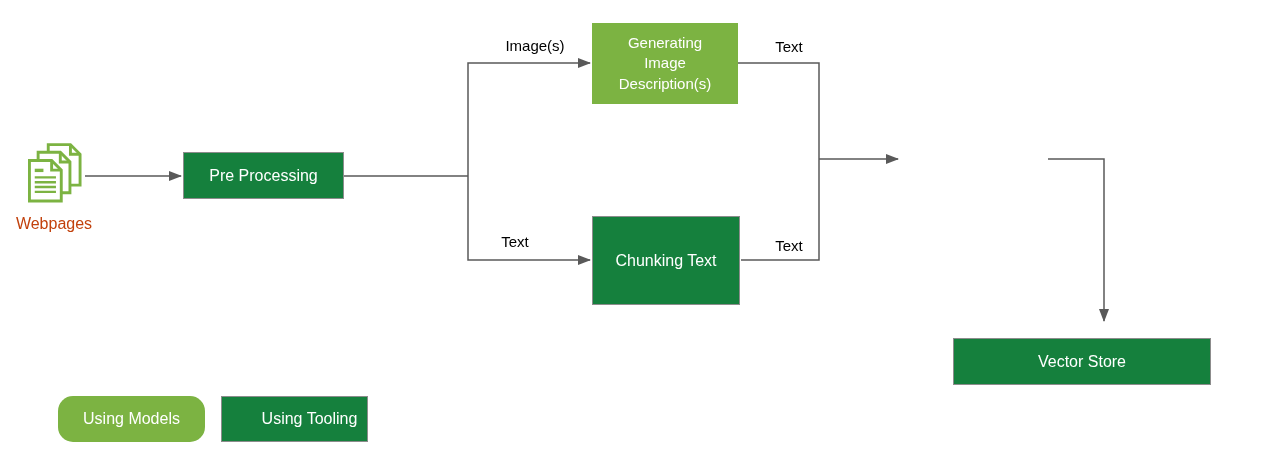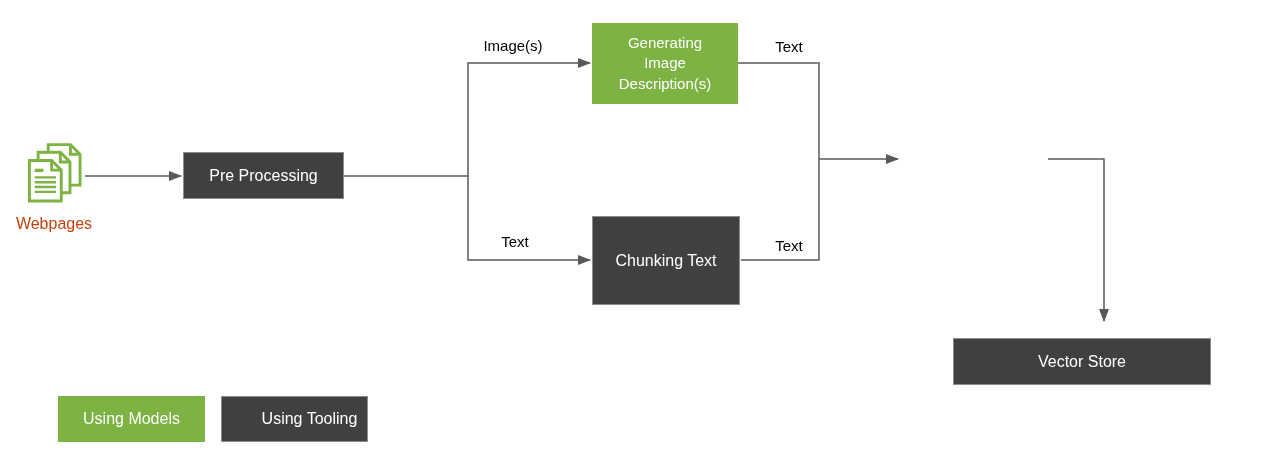--- a/index.html
+++ b/index.html
@@ -27,21 +27,21 @@
     display: flex;
     flex-direction: column;
     align-items: center;
     justify-content: center;
     text-align: center;
     color: #ffffff;
     font-size: 16px;
     line-height: 1.35;
   }
   .node.tooling {
-    background: #404040;
+    background: #15803d;
     border: 1px solid #8c8c8c;
   }
   .node.model {
     background: #7CB342;
   }
   .node span { display: block; }
   .edge-label {
     position: absolute;
     width: 90px;
     font-size: 15px;
@@ -53,24 +53,24 @@
     font-size: 16px;
     color: #c2410c;
     text-align: center;
   }
   
   .n-preprocessing   { left: 183px; top: 152px; width: 161px; height: 47px; }
   .n-generating      { left: 592px; top: 23px;  width: 146px; height: 81px; font-size: 15px; }
   .n-chunking        { left: 592px; top: 216px; width: 148px; height: 89px; text-align: center; }
   .n-embedding       { left: 900px; top: 115px; width: 148px; height: 82px; }
   .n-vectorstore     { left: 953px; top: 338px; width: 258px; height: 47px; }
-  .n-legend-models   { left: 58px;  top: 396px; width: 147px; height: 46px; }
+  .n-legend-models   { left: 58px;  top: 396px; width: 147px; height: 46px; border-radius: 15px; }
   .n-legend-tooling  { left: 221px; top: 396px; width: 147px; height: 46px; padding-left: 30px; }
   
-  .l-images       { left: 468px; top: 37px; }
+  .l-images       { left: 490px; top: 37px; }
   .l-text-chunk   { left: 470px; top: 233px; }
   .l-text-top     { left: 744px; top: 38px; }
   .l-text-bottom  { left: 744px; top: 237px; }
   .l-webpages     { left: 6px; top: 215px; width: 96px; }
   .webpages-icon-wrap {
     position: absolute;
     left: 28px;
     top: 142px;
     width: 54px;
     height: 64px;

